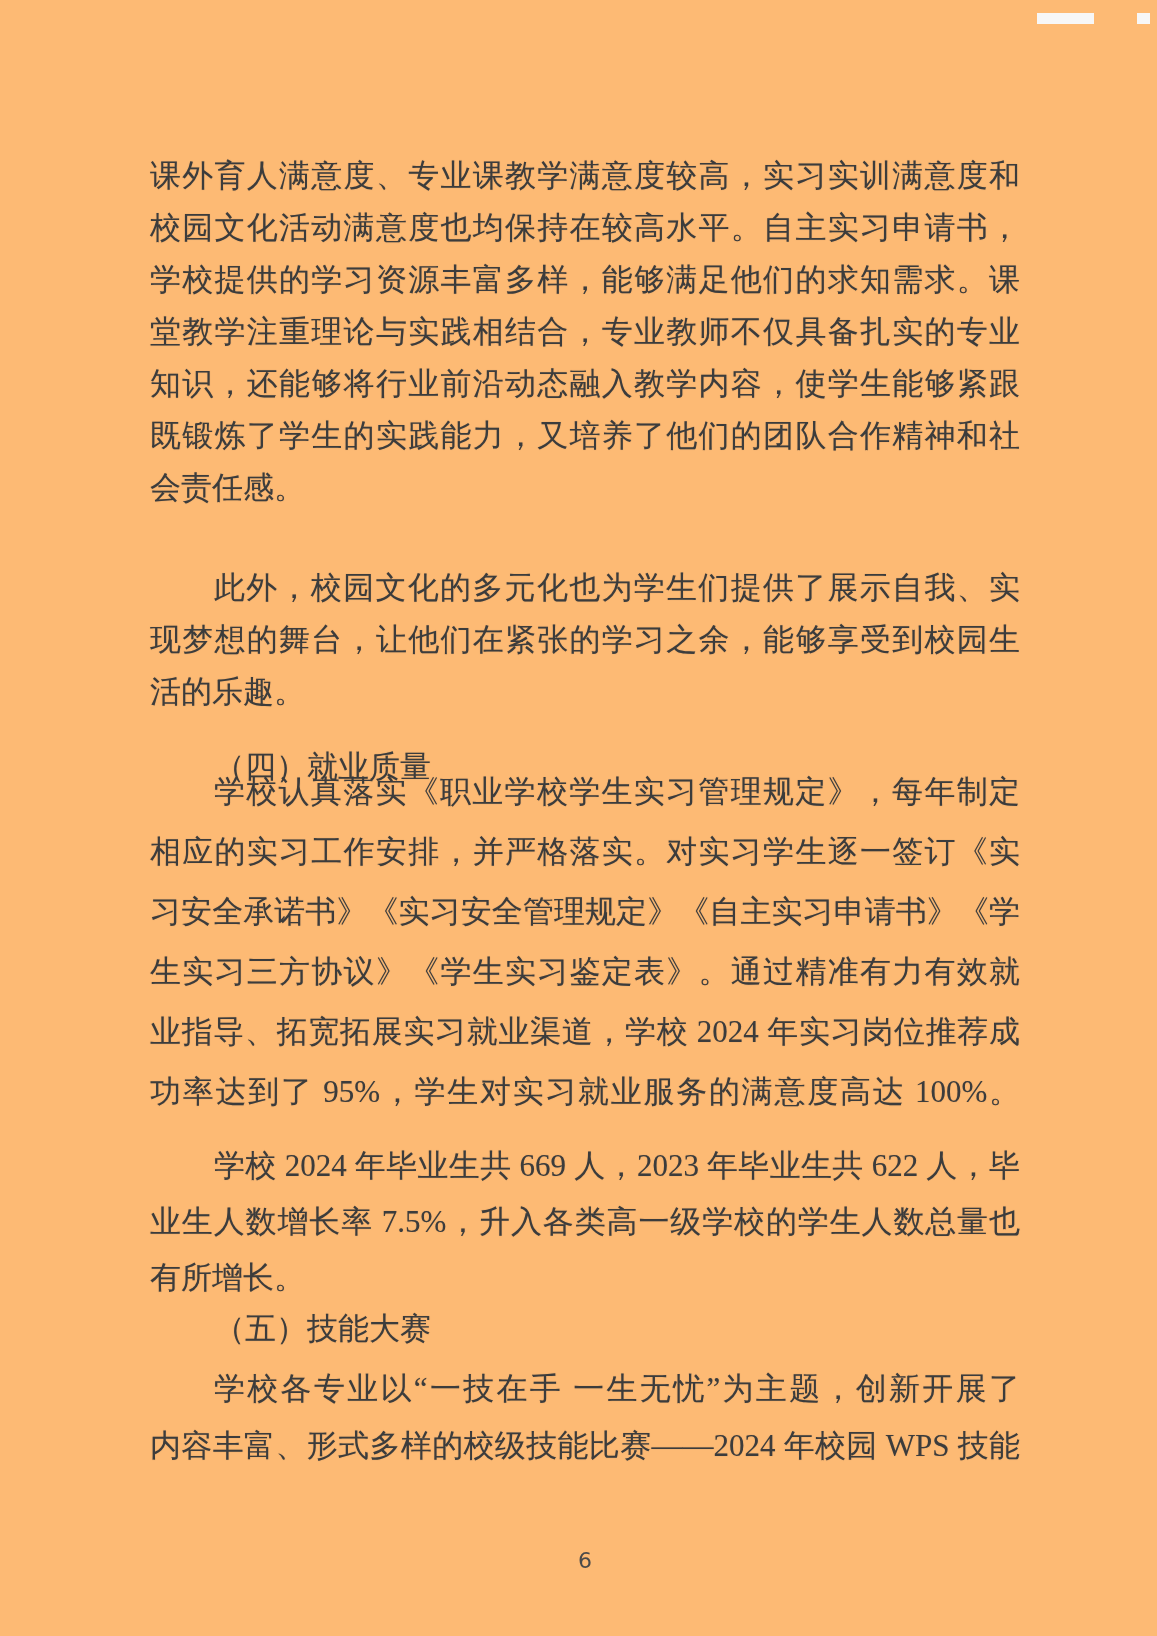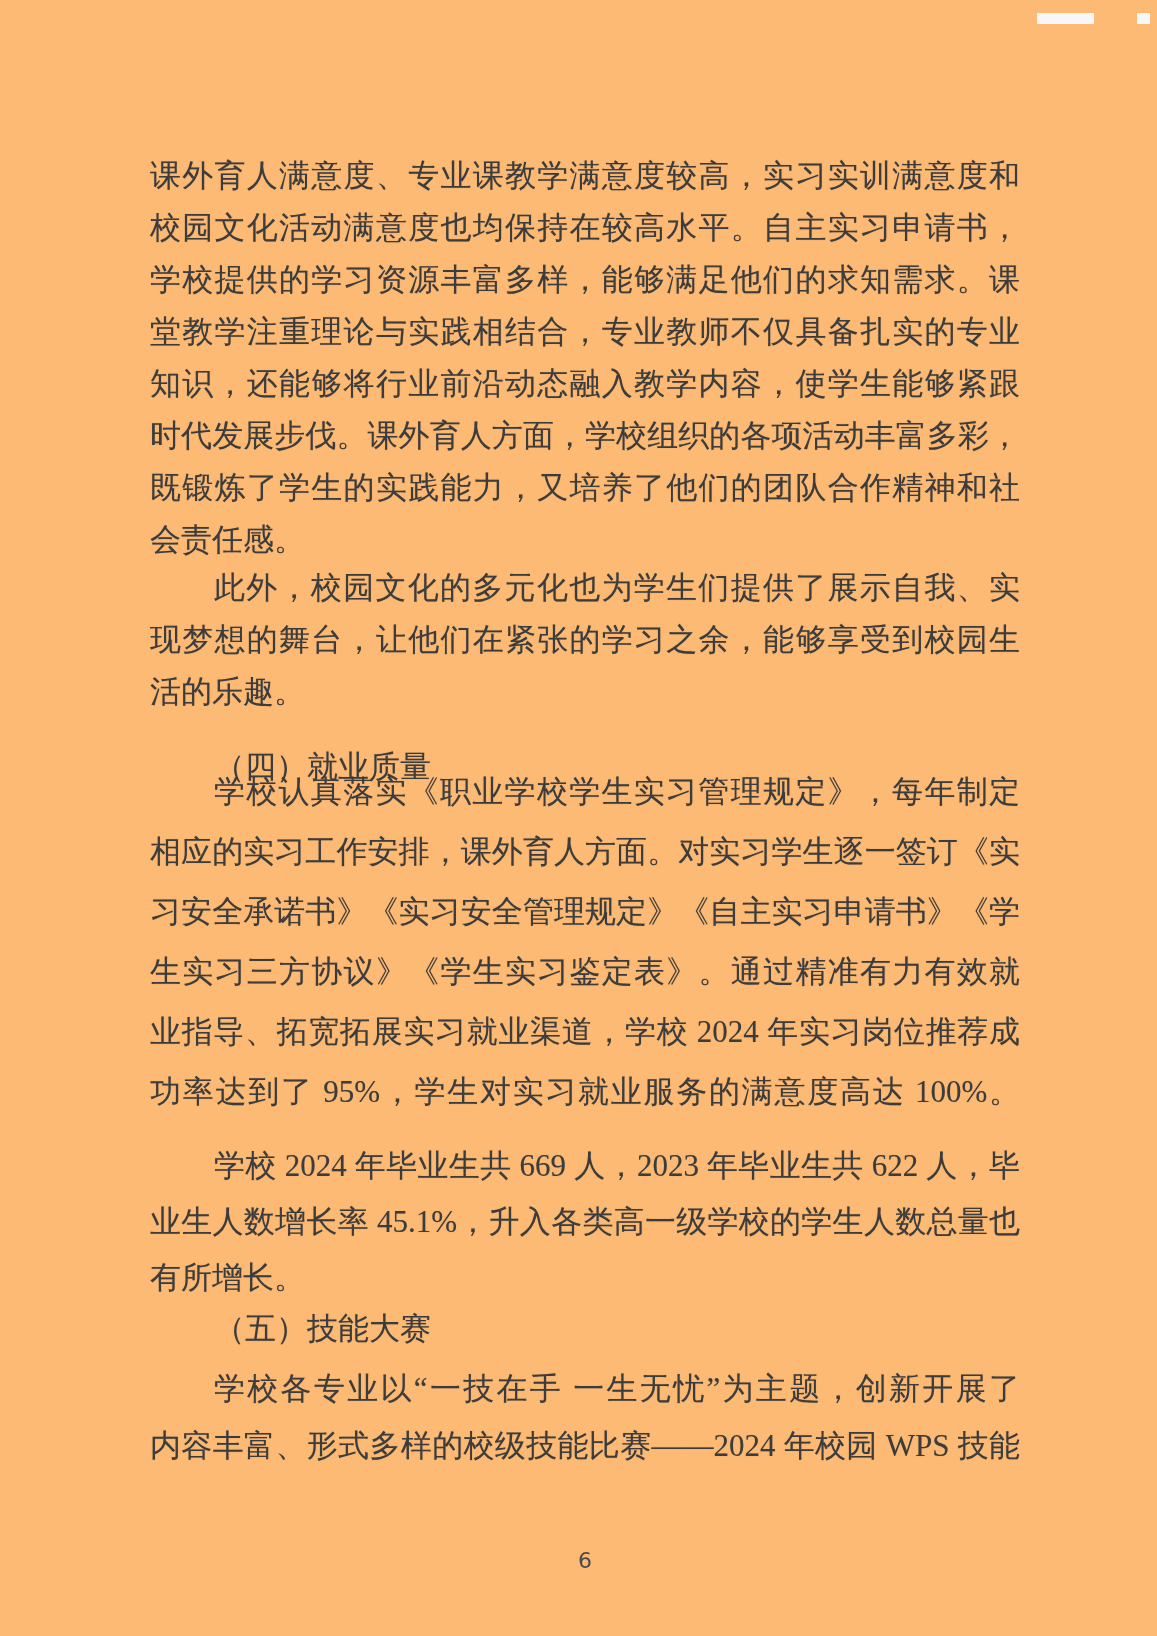--- a/index.html
+++ b/index.html
@@ -52,45 +52,44 @@
 
   <div class="artifact a1"></div>
   <div class="artifact a2"></div>
 
   <div class="para p1">
     <span class="ln j">课外育人满意度、专业课教学满意度较高，实习实训满意度和</span>
     <span class="ln j">校园文化活动满意度也均保持在较高水平。自主实习申请书，</span>
     <span class="ln j">学校提供的学习资源丰富多样，能够满足他们的求知需求。课</span>
     <span class="ln j">堂教学注重理论与实践相结合，专业教师不仅具备扎实的专业</span>
     <span class="ln j">知识，还能够将行业前沿动态融入教学内容，使学生能够紧跟</span>
-    <span class="ln j">时代发展步伐。课外育人方面，学校组织的各项活动丰富多彩，</span>
     <span class="ln j">既锻炼了学生的实践能力，又培养了他们的团队合作精神和社</span>
     <span class="ln">会责任感。</span>
   </div>
 
   <div class="para p2">
     <span class="ln j ind">此外，校园文化的多元化也为学生们提供了展示自我、实</span>
     <span class="ln j">现梦想的舞台，让他们在紧张的学习之余，能够享受到校园生</span>
     <span class="ln">活的乐趣。</span>
   </div>
 
   <div class="heading h4 ind">（四）就业质量</div>
 
   <div class="para p3">
     <span class="ln j ind">学校认真落实《职业学校学生实习管理规定》，每年制定</span>
-    <span class="ln j">相应的实习工作安排，课外育人方面。对实习学生逐一签订《实</span>
+    <span class="ln j">相应的实习工作安排，并严格落实。对实习学生逐一签订《实</span>
     <span class="ln j">习安全承诺书》《实习安全管理规定》《自主实习申请书》《学</span>
     <span class="ln j">生实习三方协议》《学生实习鉴定表》。通过精准有力有效就</span>
     <span class="ln j">业指导、拓宽拓展实习就业渠道，学校 2024 年实习岗位推荐成</span>
     <span class="ln j">功率达到了 95%，学生对实习就业服务的满意度高达 100%。</span>
   </div>
 
   <div class="para p4">
     <span class="ln j ind">学校 2024 年毕业生共 669 人，2023 年毕业生共 622 人，毕</span>
-    <span class="ln j">业生人数增长率 45.1%，升入各类高一级学校的学生人数总量也</span>
+    <span class="ln j">业生人数增长率 7.5%，升入各类高一级学校的学生人数总量也</span>
     <span class="ln">有所增长。</span>
   </div>
 
   <div class="heading h5 ind">（五）技能大赛</div>
 
   <div class="para p5">
     <span class="ln j ind">学校各专业以“一技在手 一生无忧”为主题，创新开展了</span>
     <span class="ln j">内容丰富、形式多样的校级技能比赛——2024 年校园 WPS 技能</span>
   </div>
 

